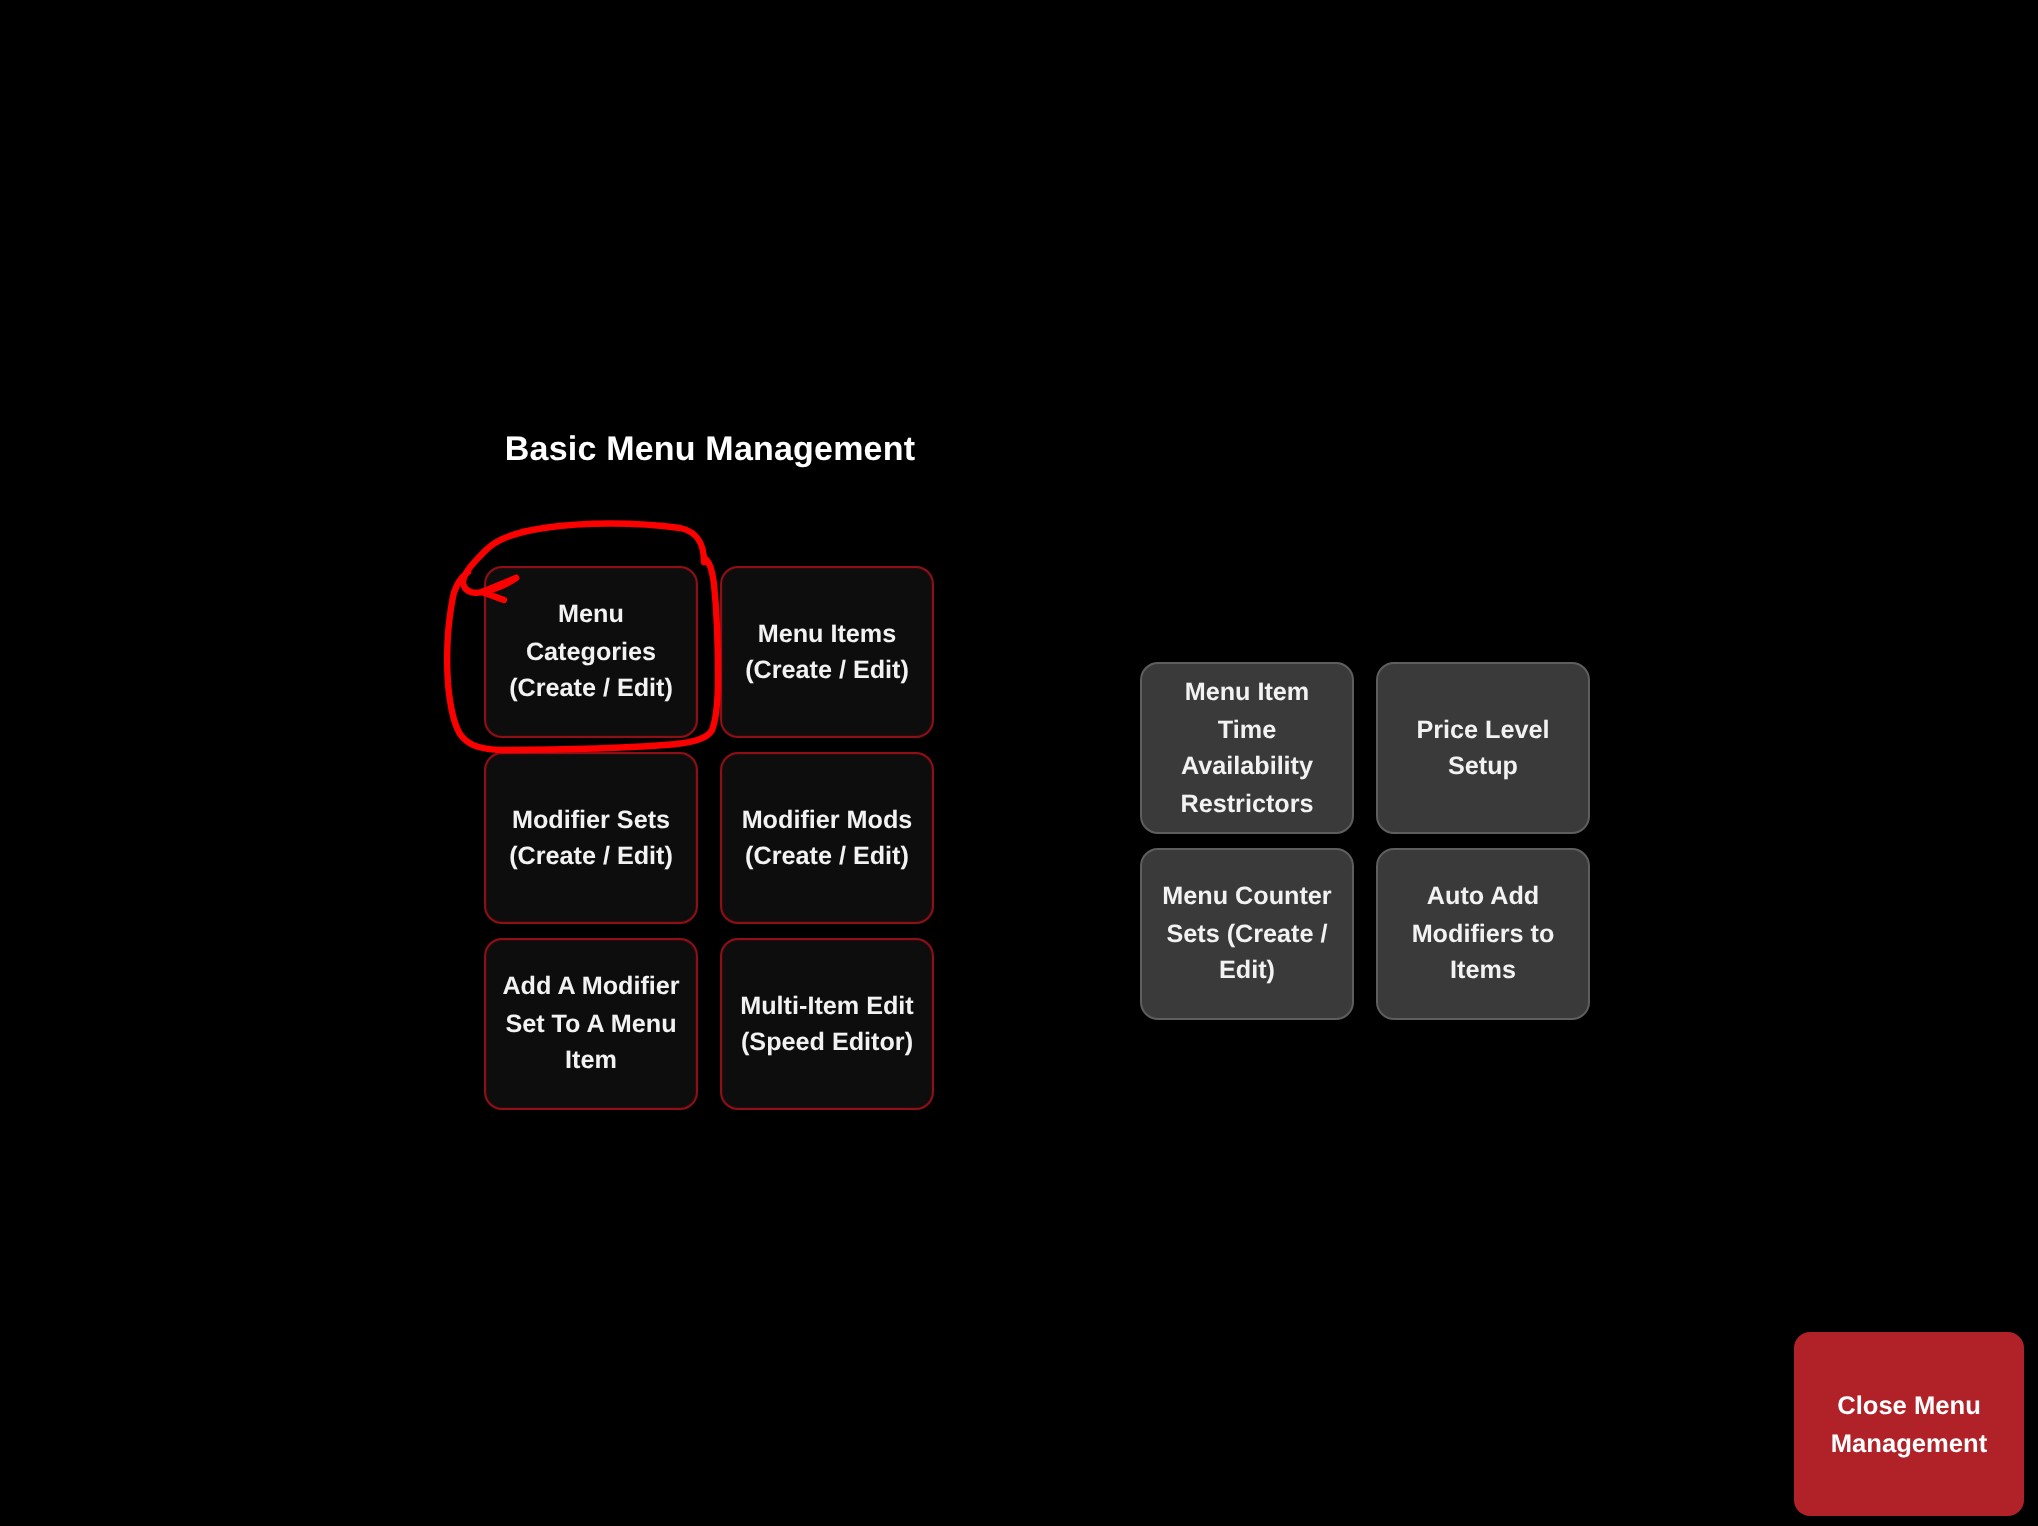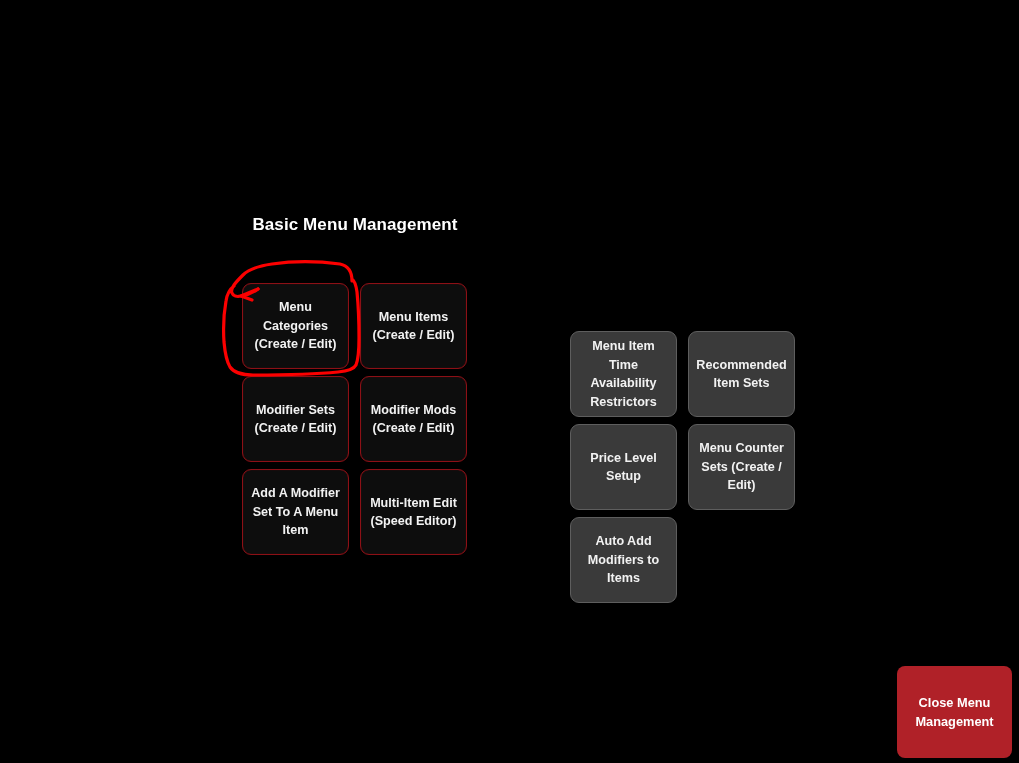--- a/index.html
+++ b/index.html
@@ -155,23 +155,20 @@
 (Speed Editor)</span>
     </div>
   </div>
 
 
   <div class="grid" id="advanced-grid">
     <div class="tile advanced">
       <span>Menu Item Time Availability Restrictors</span>
     </div>
     <div class="tile advanced">
-      <span>Recommended Item Sets</span>
-    </div>
-    <div class="tile advanced">
       <span>Price Level Setup</span>
     </div>
     <div class="tile advanced">
       <span>Menu Counter Sets (Create / Edit)</span>
     </div>
     <div class="tile advanced">
       <span>Auto Add Modifiers to Items</span>
     </div>
   </div>
 

